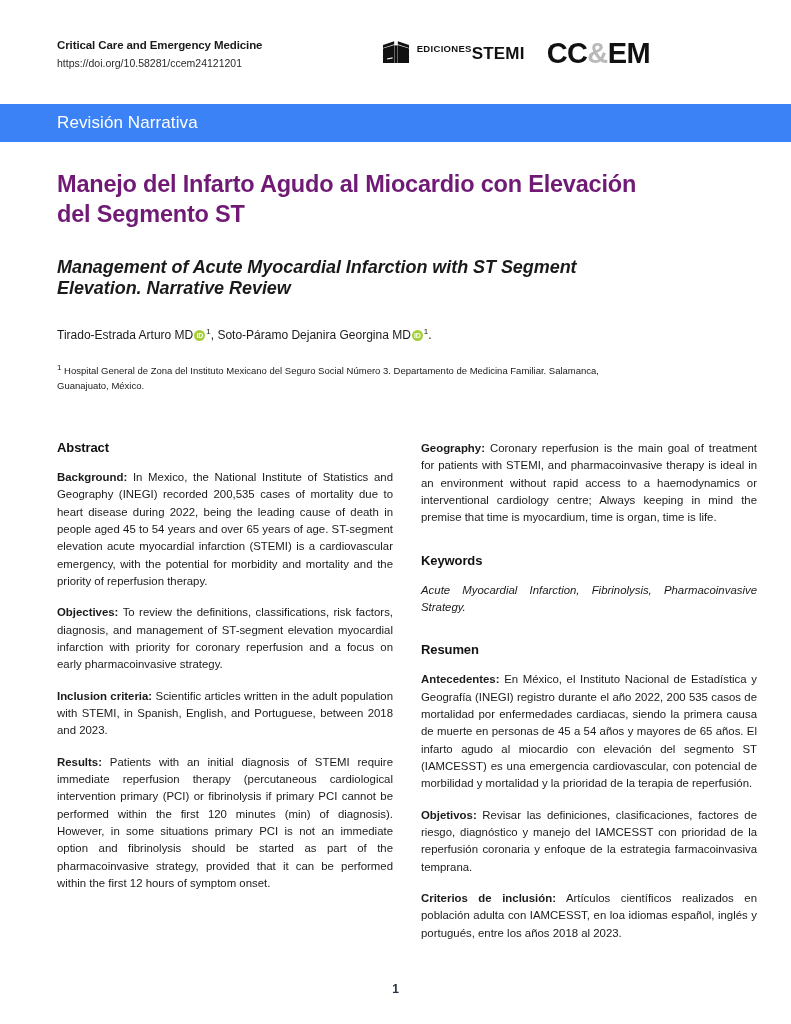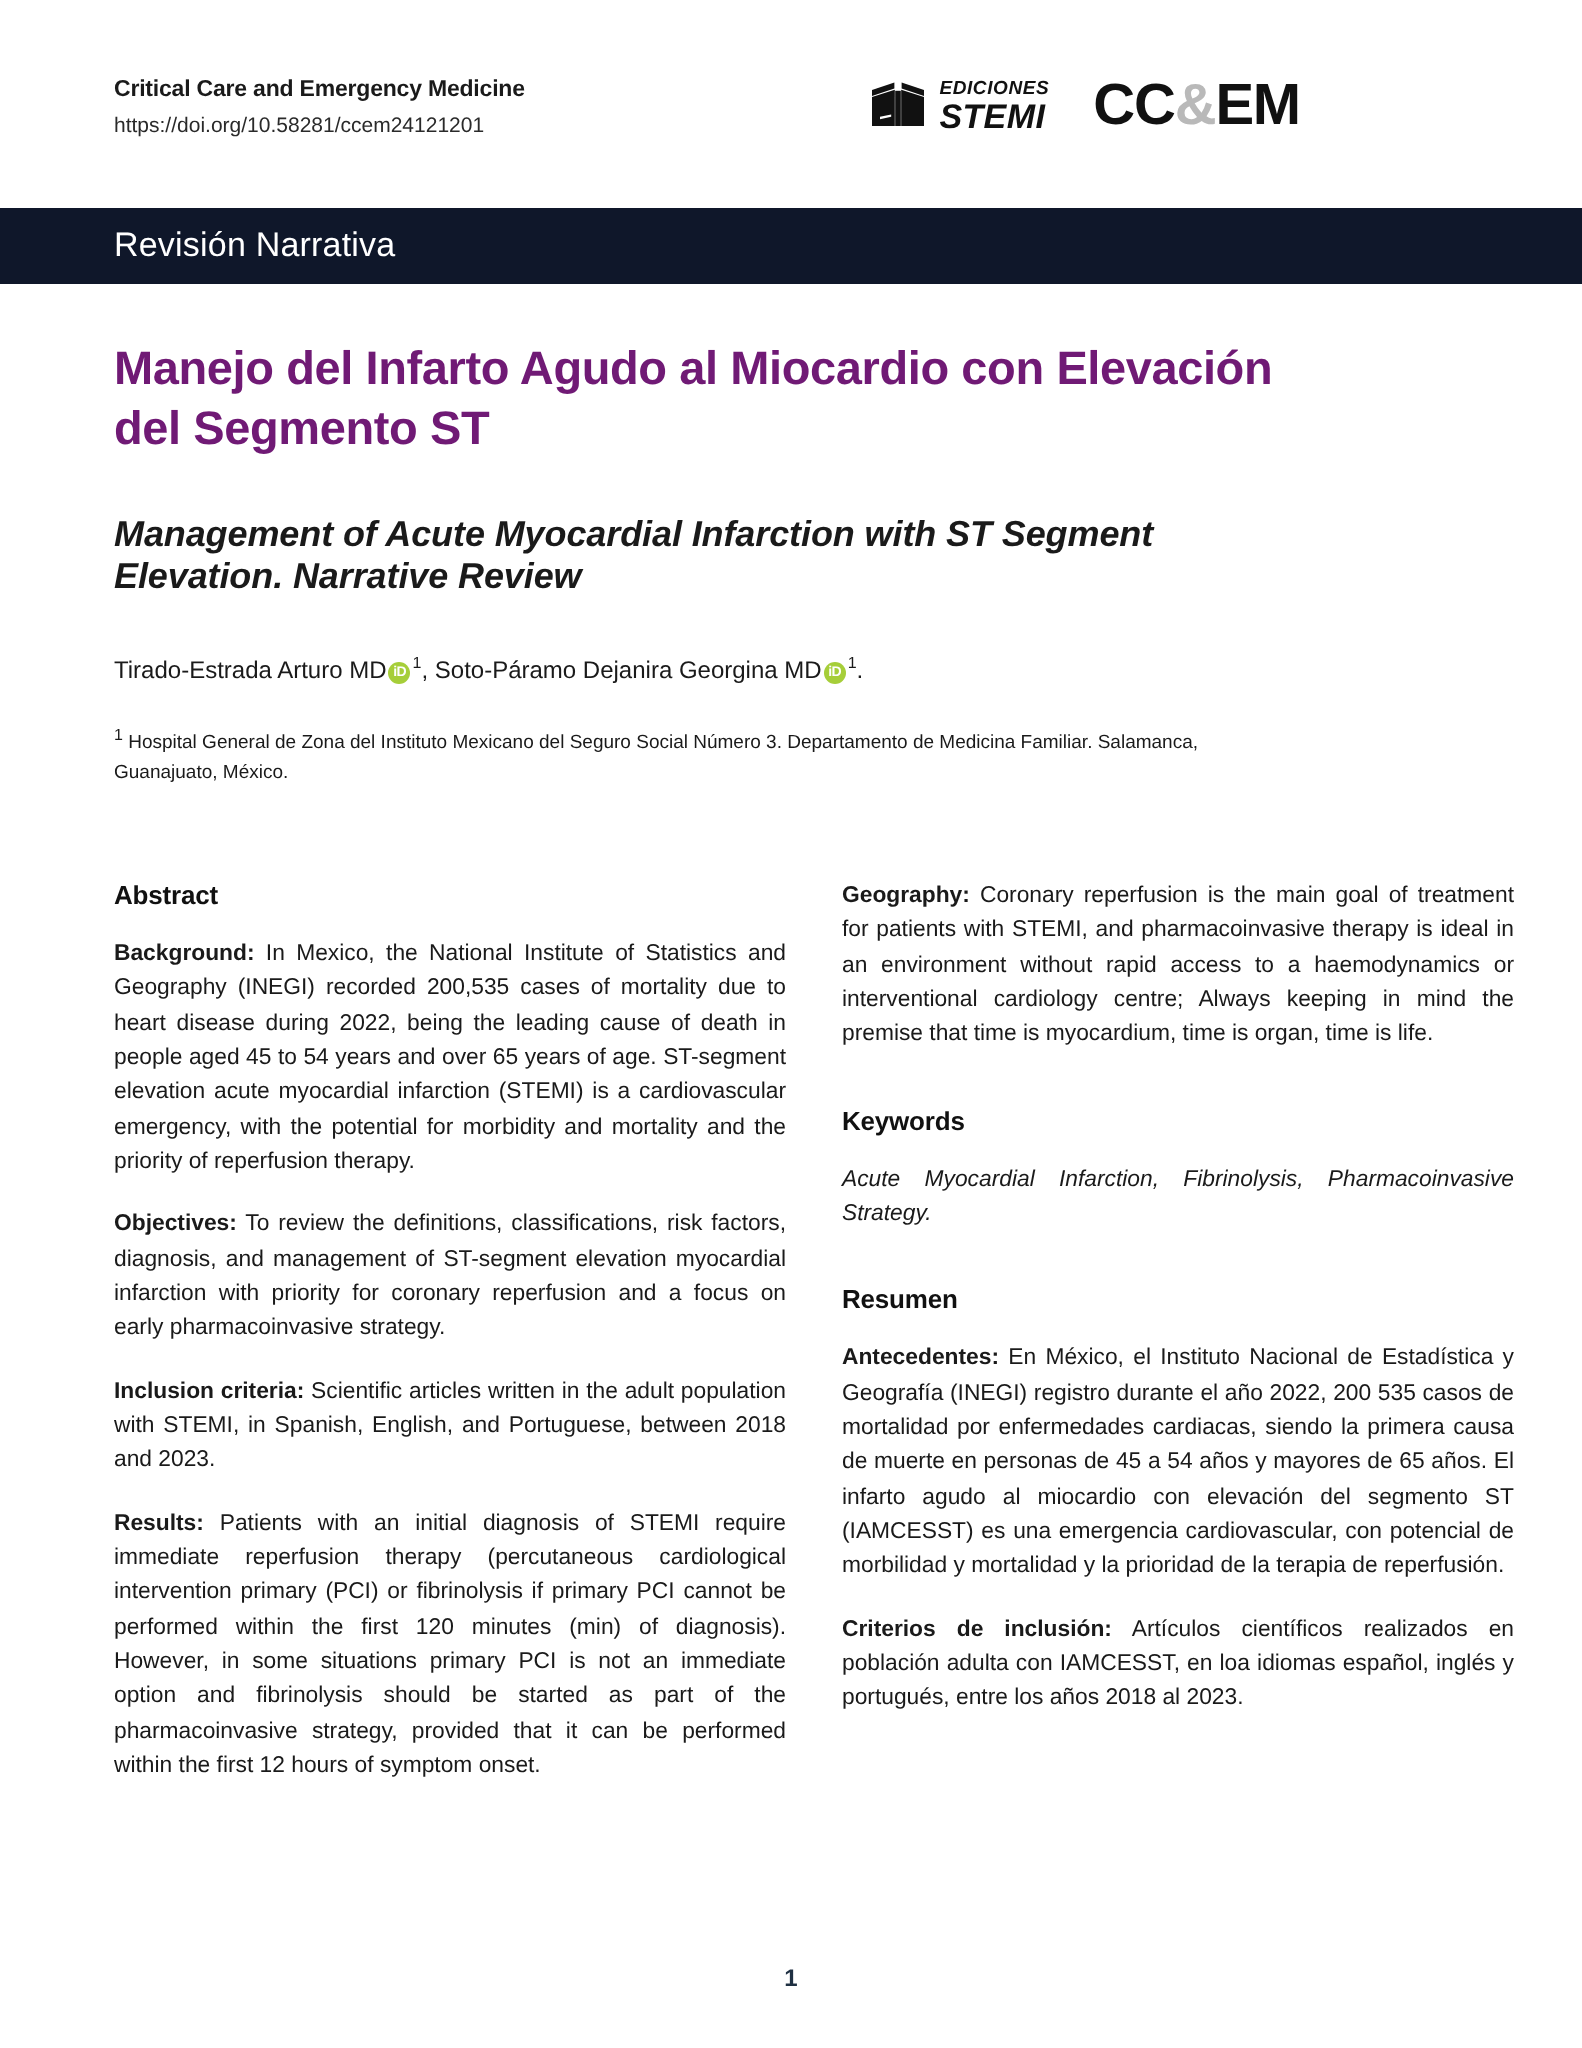--- a/index.html
+++ b/index.html
@@ -59,23 +59,22 @@
     align-items: center;
     gap: 22px;
   }
   .prado-logo {
     display: flex;
     align-items: center;
     gap: 6px;
   }
   .prado-text {
     display: flex;
-    flex-direction: column;
+    flex-direction: row;
     line-height: 1;
-    font-style: italic;
   }
   .prado-top {
     font-size: 9.5px;
     font-weight: bold;
     letter-spacing: 0.3px;
     color: #111;
   }
   .prado-bottom {
     font-size: 17px;
     font-weight: bold;
@@ -93,21 +92,21 @@
   }
   .ccem-amp { color: #b9b9b9; }
 
   
   .section-band {
     position: absolute;
     top: 104px;
     left: 0;
     width: 791px;
     height: 38px;
-    background: #0f172a;
+    background: #3b82f6;
   }
   .section-band-label {
     position: absolute;
     left: 57px;
     top: 50%;
     transform: translateY(-50%);
     color: #ffffff;
     font-size: 17px;
     font-weight: normal;
     letter-spacing: 0.1px;
@@ -284,20 +283,21 @@
     <div class="col">
       <p class="body-par"><span class="run-in">Geography:</span><span> Coronary reperfusion is the main goal of treatment for patients with STEMI, and pharmacoinvasive therapy is ideal in an environment without rapid access to a haemodynamics or interventional cardiology centre; Always keeping in mind the premise that time is myocardium, time is organ, time is life.</span></p>
 
       <h2 class="sec-head spaced">Keywords</h2>
       <p class="kw">Acute Myocardial Infarction, Fibrinolysis, Pharmacoinvasive Strategy.</p>
 
       <h2 class="sec-head spaced">Resumen</h2>
 
       <p class="body-par"><span class="run-in">Antecedentes:</span><span> En México, el Instituto Nacional de Estadística y Geografía (INEGI) registro durante el año 2022, 200 535 casos de mortalidad por enfermedades cardiacas, siendo la primera causa de muerte en personas de 45 a 54 años y mayores de 65 años. El infarto agudo al miocardio con elevación del segmento ST (IAMCESST) es una emergencia cardiovascular, con potencial de morbilidad y mortalidad y la prioridad de la terapia de reperfusión.</span></p>
 
+      <p class="body-par"><span class="run-in">Objetivos:</span><span> Revisar las definiciones, clasificaciones, factores de riesgo, diagnóstico y manejo del IAMCESST con prioridad de la reperfusión coronaria y enfoque de la estrategia farmacoinvasiva temprana.</span></p>
 
       <p class="body-par"><span class="run-in">Criterios de inclusión:</span><span> Artículos científicos realizados en población adulta con IAMCESST, en loa idiomas español, inglés y portugués, entre los años 2018 al 2023.</span></p>
     </div>
   </div>
 
   <div class="page-number">1</div>
 
 </div>
 
 </body></html>

